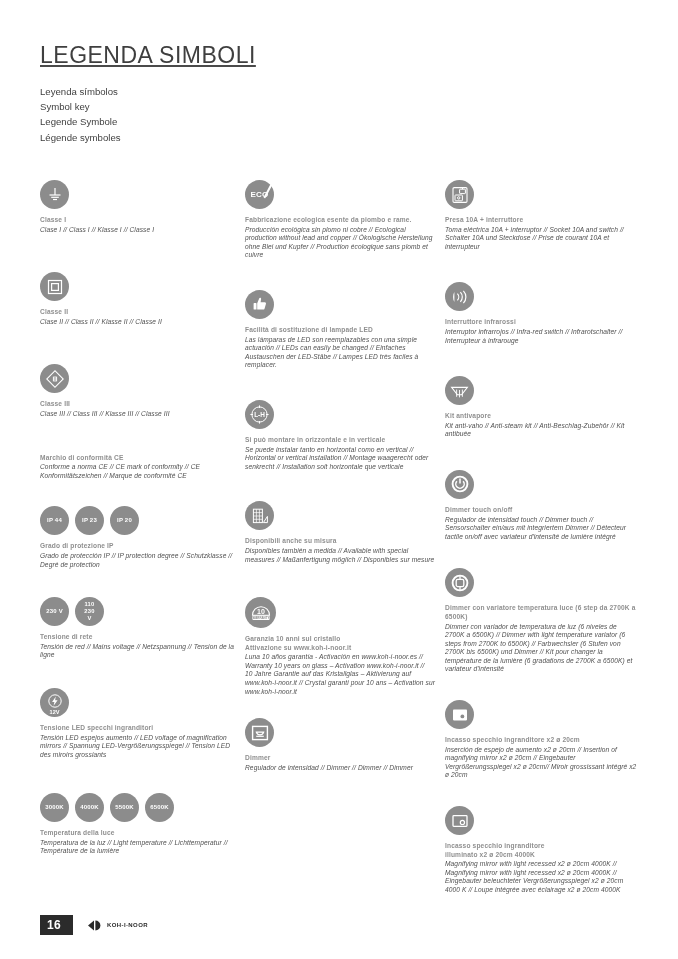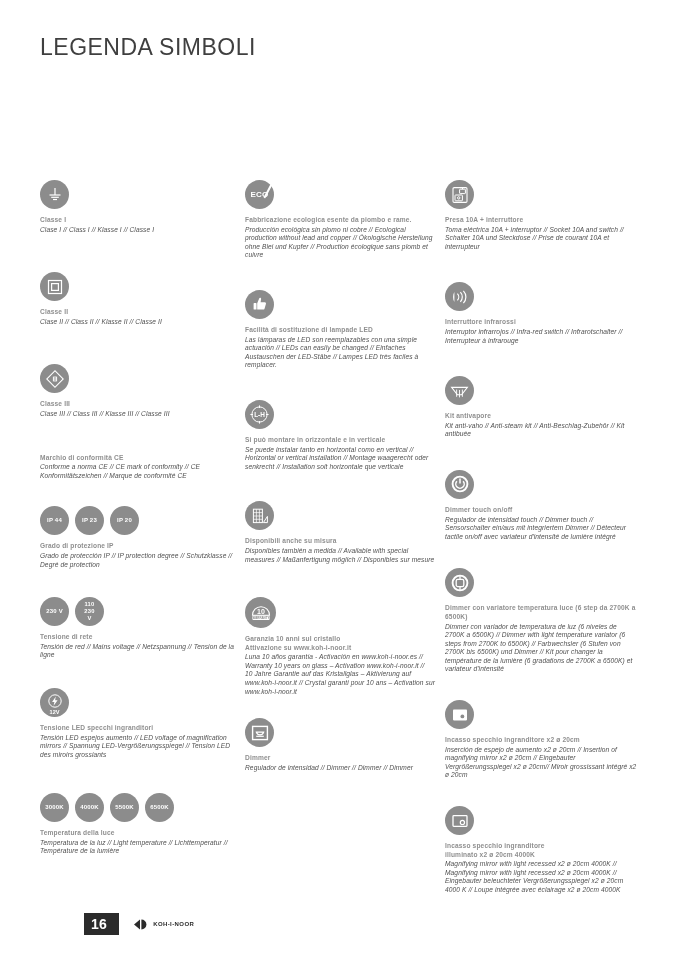--- a/index.html
+++ b/index.html
@@ -8,21 +8,21 @@
     width: 678px; height: 959px;
     background:#ffffff;
     font-family:"Liberation Sans", sans-serif;
     color:#4a4a4a;
     position:relative;
     overflow:hidden;
   }
   .page { position:relative; width:678px; height:959px; }
 
   
-  .header { position:absolute; left:40px; top:34px; }
+  .header { position:absolute; left:40px; top:42px;text-decoration:underline; }
   .page-title {
     font-size:23px; font-weight:400; letter-spacing:0.5px;
     color:#3f3f3f; margin:0;
   }
   .subtitles { position:absolute; left:40px; top:84px; }
   .subtitle-line { font-size:9.6px; color:#3f3f3f; line-height:15.2px; }
 
   
   .columns {
     position:absolute; left:40px; top:180px; width:608px;
@@ -60,40 +60,45 @@
   }
   .label-tr {
     font-size:6.6px; font-style:italic; color:#4f4f4f;
     line-height:8.6px; letter-spacing:.1px; margin-top:1px;
   }
 
   
   .footer { position:absolute; left:40px; bottom:24px; display:flex; align-items:center; gap:14px; }
   .page-num {
     background:#2b2b2b; color:#ffffff;
-    font-size:14px; font-weight:bold;
+    font-size:12px; font-weight:bold;
     padding:3px 12px 3px 7px; min-width:32px;
     letter-spacing:.3px;
-    margin-left:44px;
   }
   .brand { display:flex; align-items:center; gap:4px; }
   .brand-mark { display:block; }
   .brand-name { font-size:6px; font-weight:bold; color:#2b2b2b; letter-spacing:.4px; }
 
   svg { display:block; }
 </style>
 </head>
 <body>
 
 <div class="page">
 
   <div class="header">
     <h1 class="page-title">LEGENDA SIMBOLI</h1>
   </div>
 
+  <div class="subtitles">
+    <div class="subtitle-line">Leyenda símbolos</div>
+    <div class="subtitle-line">Symbol key</div>
+    <div class="subtitle-line">Legende Symbole</div>
+    <div class="subtitle-line">Légende symboles</div>
+  </div>
 
   <div class="columns">
     <div class="col col-1">
         <div class="entry" style="margin-bottom: 38px;">
           <div class="badges">
             <div class="disc">
               <svg width="20" height="20" viewBox="0 0 20 20">
         <line x1="10" y1="3" x2="10" y2="10" stroke="#ffffff" stroke-width="1.2"></line>
         <line x1="4.5" y1="10" x2="15.5" y2="10" stroke="#ffffff" stroke-width="1.2"></line>
         <line x1="6.2" y1="12.3" x2="13.8" y2="12.3" stroke="#ffffff" stroke-width="1.2"></line>

